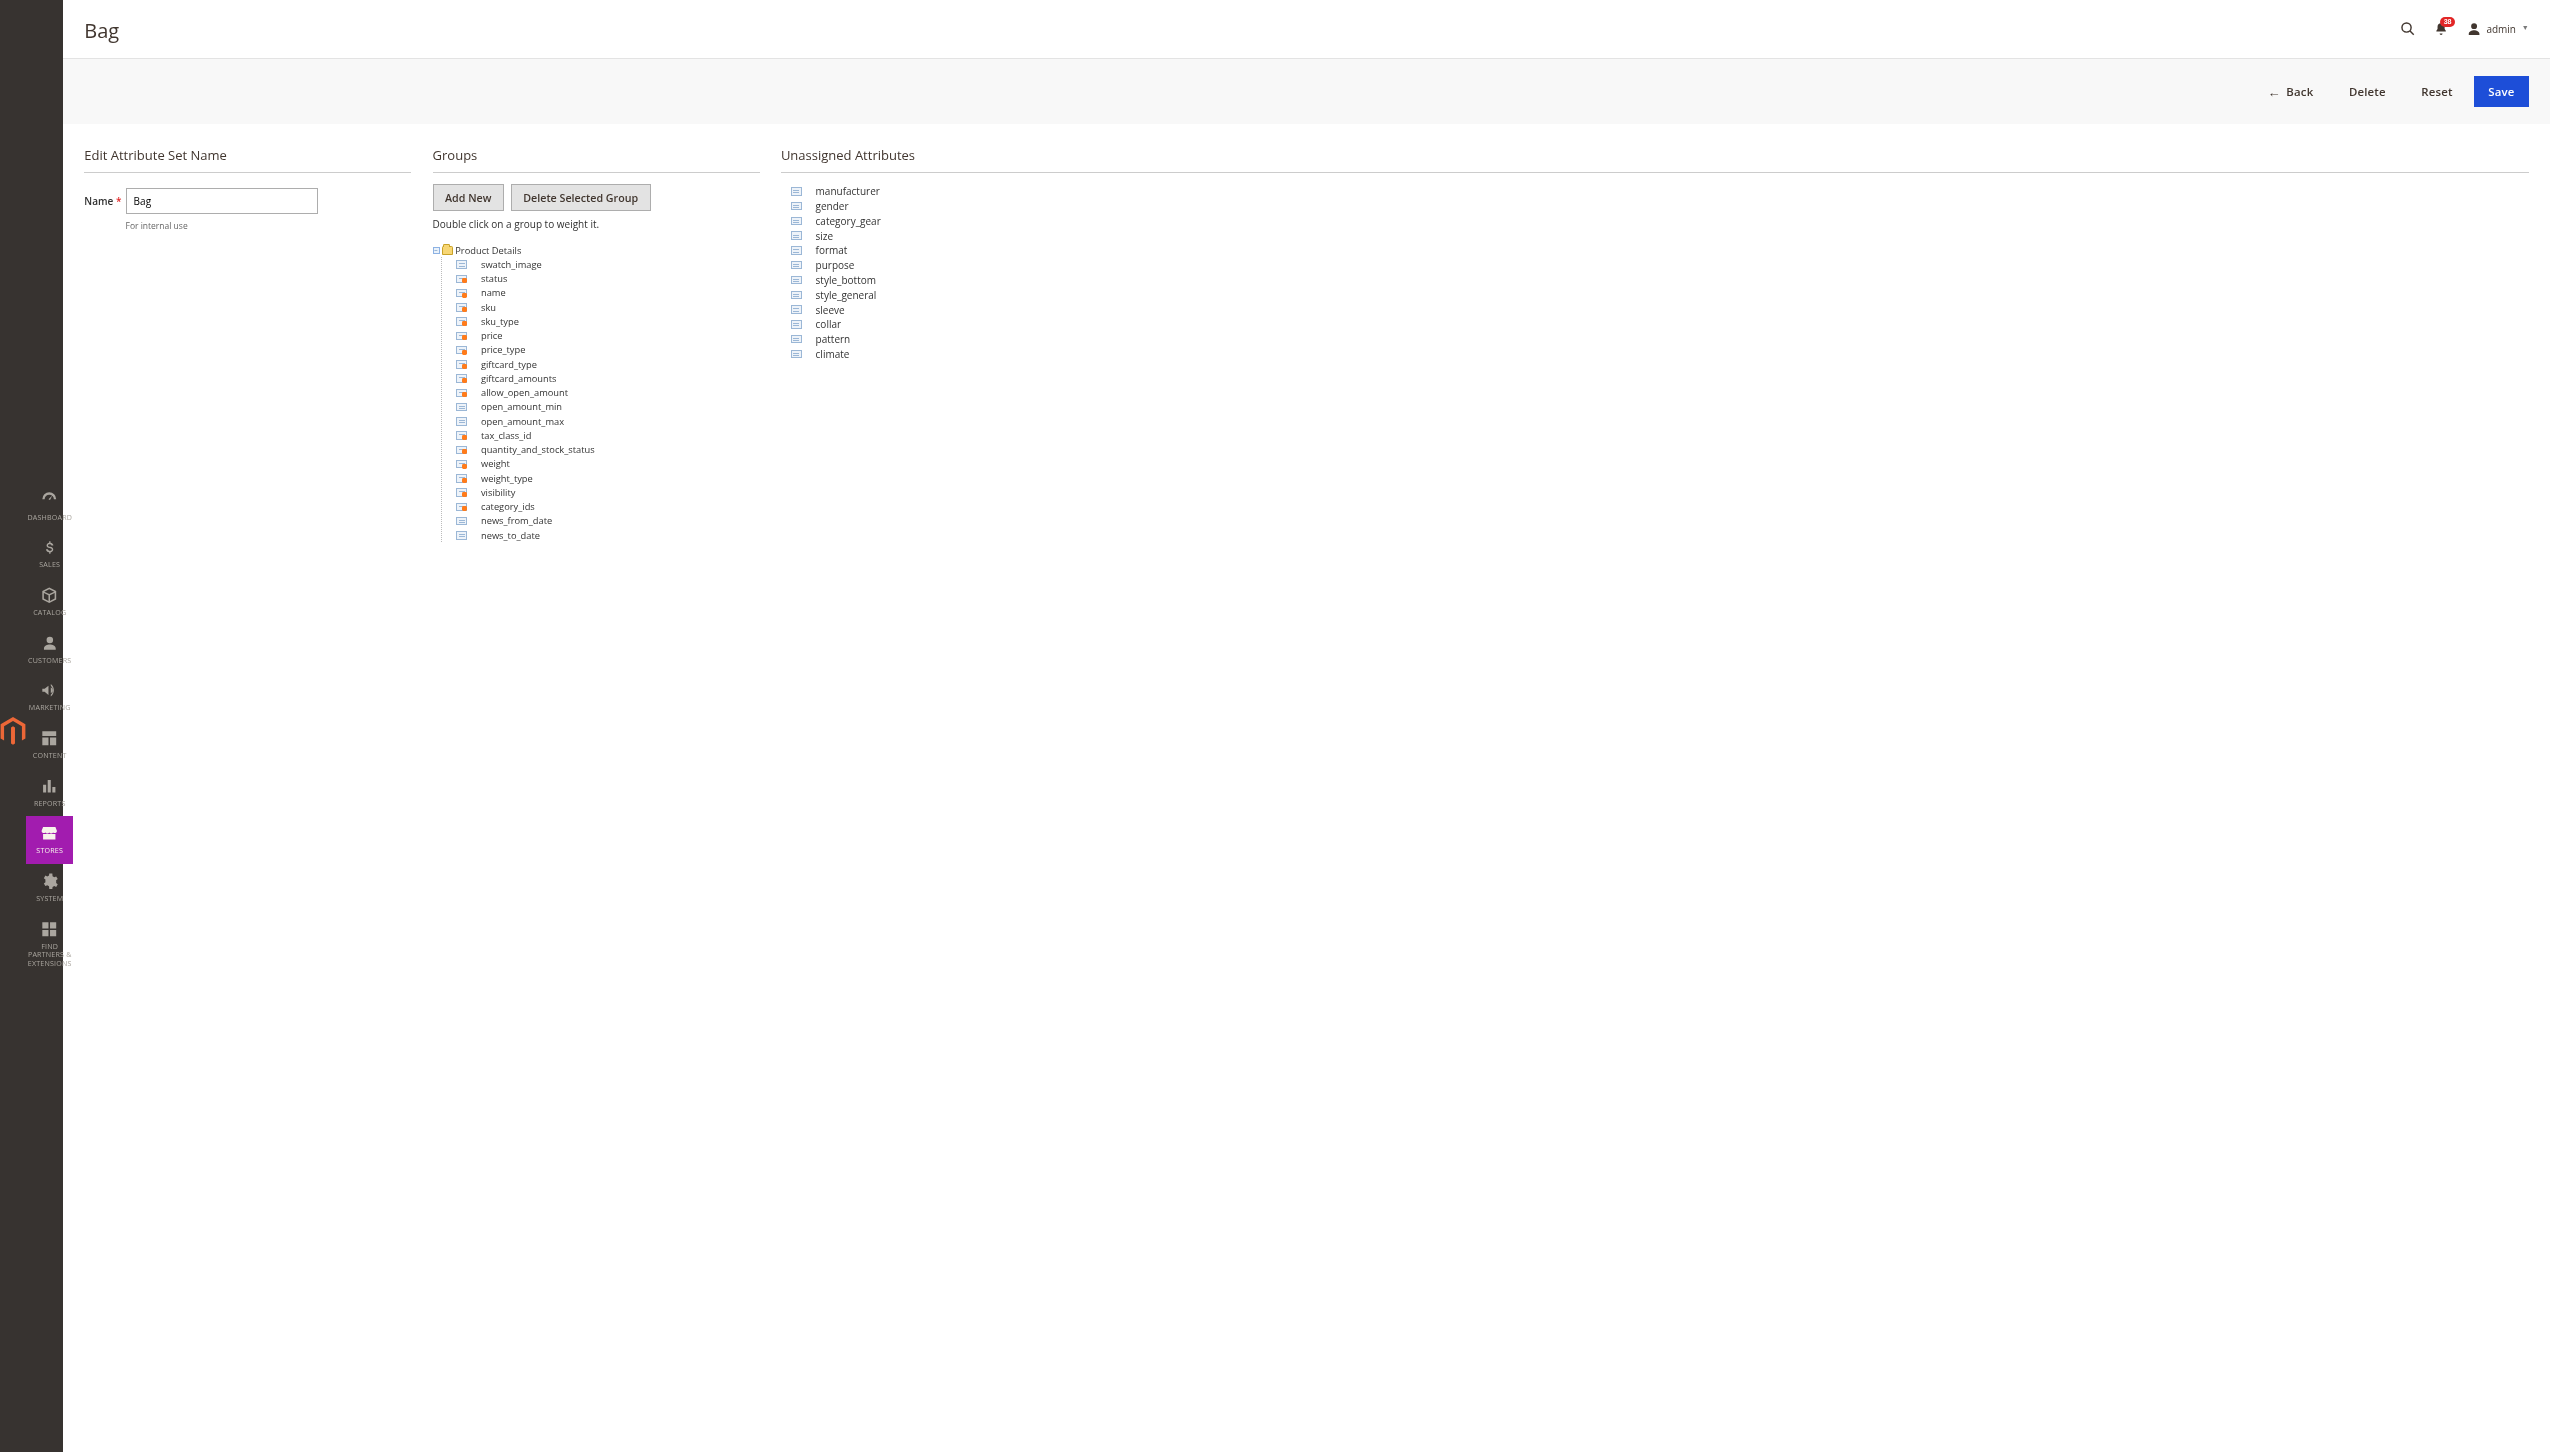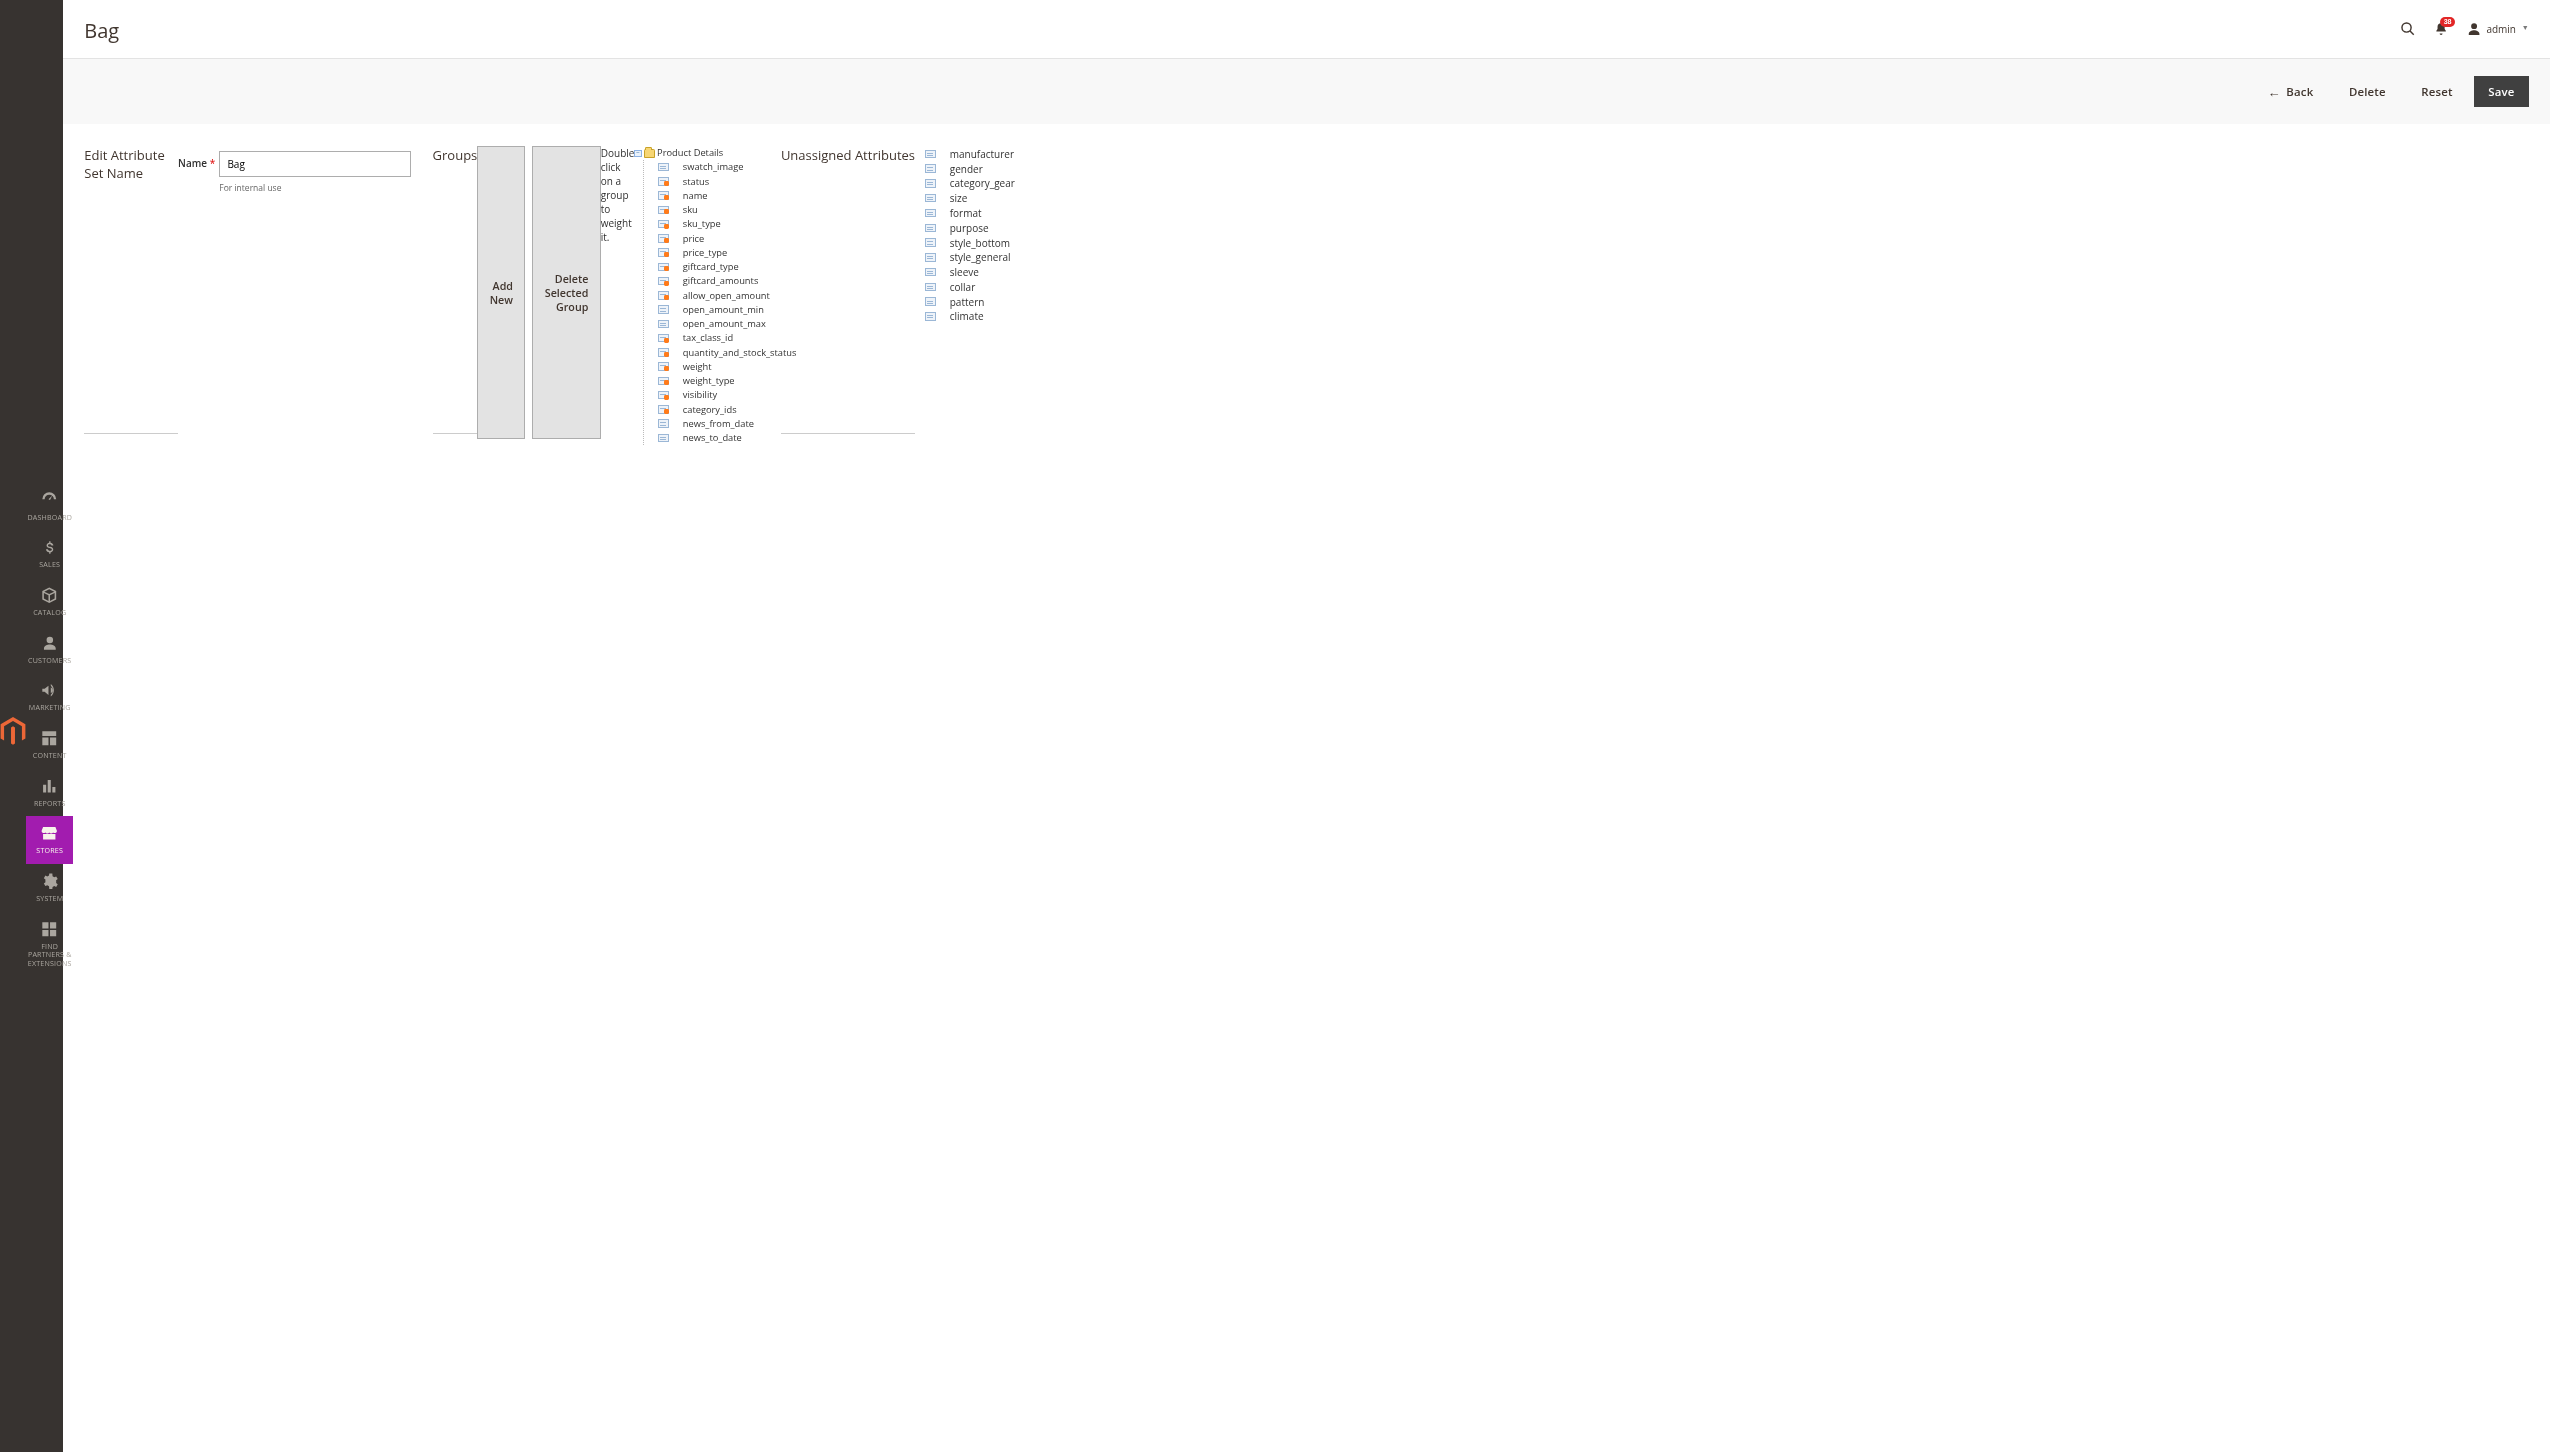--- a/index.html
+++ b/index.html
@@ -143,33 +143,33 @@
 }
 .btn-link {
   background: none;
   color: #41362f;
   display: flex;
   align-items: center;
   gap: 5.7px;
 }
 .btn-link .arrow { font-size: 13px; }
 .btn-primary {
-  background: #404040;
+  background: #1d4ed8;
   color: #fff;
 }
 
 
 .content {
   display: flex;
   padding: 21.3px;
   gap: 21.3px;
 }
 .col {
   display: flex;
-  flex-direction: row;
+  flex-direction: column;
 }
 .col-left { width: 327px; }
 .col-mid { width: 327px; }
 .col-right { flex: 1; }
 .section-title {
   font-size: 13px;
   font-weight: 400;
   color: #41362f;
   border-bottom: 0.7px solid #ccc;
   padding-bottom: 7.1px;

